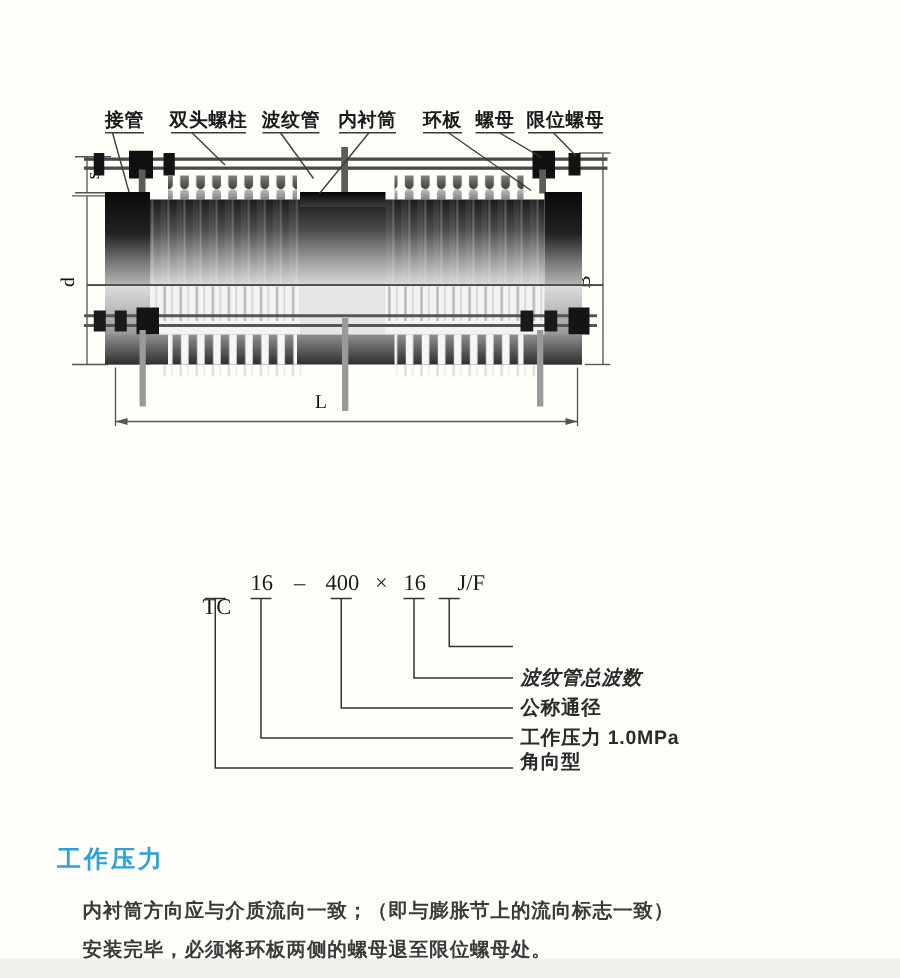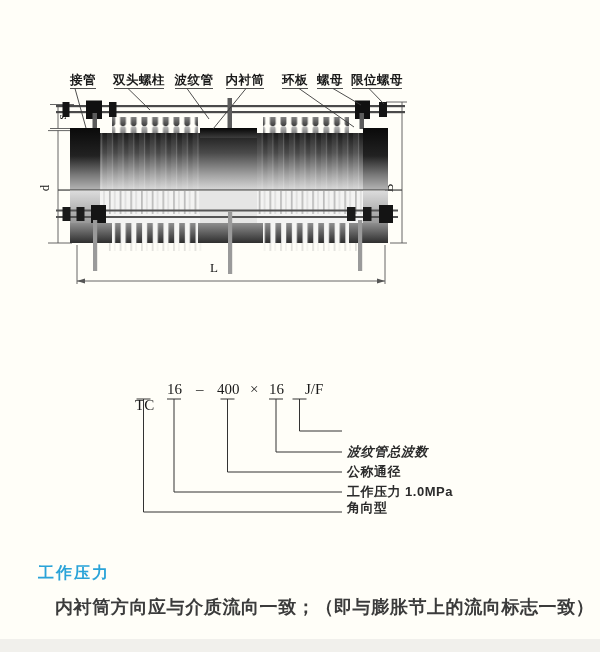--- a/index.html
+++ b/index.html
@@ -27,21 +27,21 @@
     font-size:15px;color:#1a1a1a;white-space:nowrap;
   }
   .code-svg{position:absolute;left:120px;top:396px;}
   .callout{
     position:absolute;left:347px;
     font-size:13px;font-weight:bold;color:#2b2b2b;
     line-height:16px;white-space:nowrap;letter-spacing:0.5px;
   }
   .install-text{
     position:absolute;left:55px;top:594px;
-    font-size:18px;font-weight:bold;color:#3b3b3b;
+    font-size:13px;font-weight:bold;color:#3b3b3b;
     line-height:26px;letter-spacing:0.6px;white-space:nowrap;
   }
   .footer-strip{
     position:absolute;left:0;top:639px;width:600px;height:13px;
     background:#f1f0ec;
   }
 </style>
 </head>
 <body>
 
@@ -237,16 +237,17 @@
 
   <div class="callout" style="top:444px;font-style:italic;">波纹管总波数</div>
   <div class="callout" style="top:464px;">公称通径</div>
   <div class="callout" style="top:484px;">工作压力 1.0MPa</div>
   <div class="callout" style="top:500px;">角向型</div>
 
   <div class="sec-title" style="left:38px;top:563px;">工作压力</div>
 
   <div class="install-text">
     <div>内衬筒方向应与介质流向一致；（即与膨胀节上的流向标志一致）</div>
+    <div>安装完毕，必须将环板两侧的螺母退至限位螺母处。</div>
   </div>
 
   <div class="footer-strip"></div>
 </div>
 
 </body></html>

